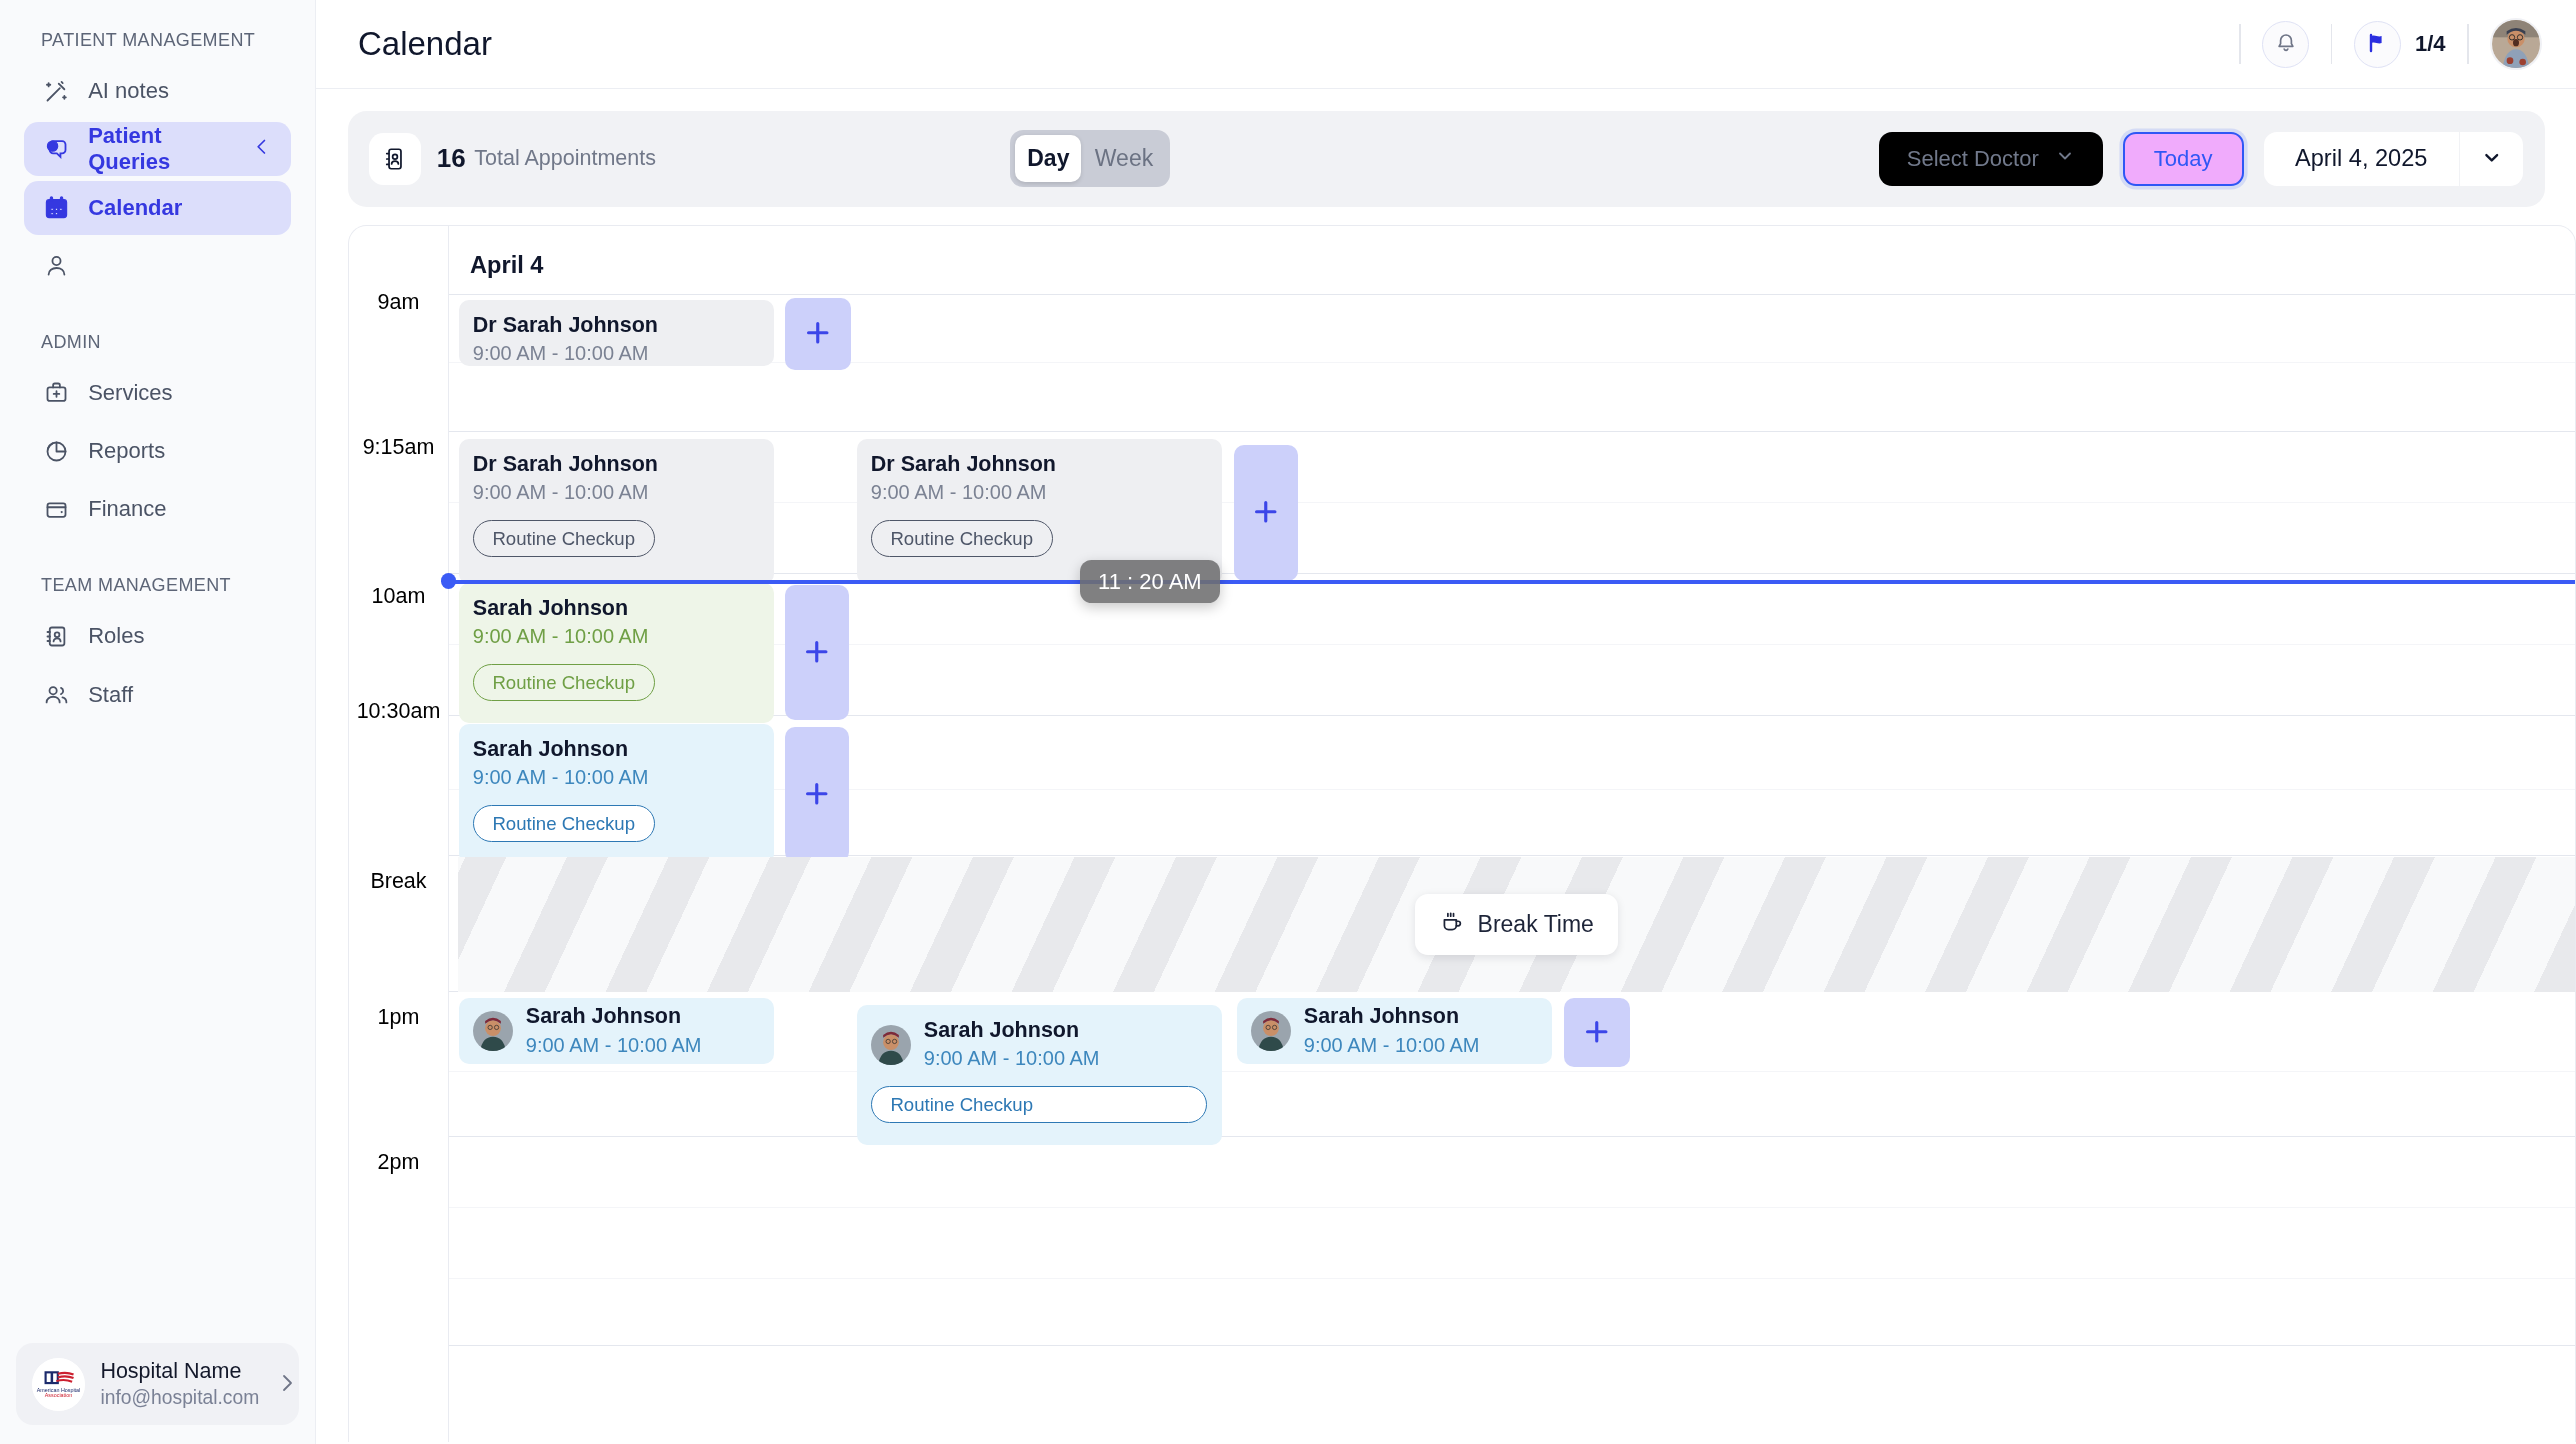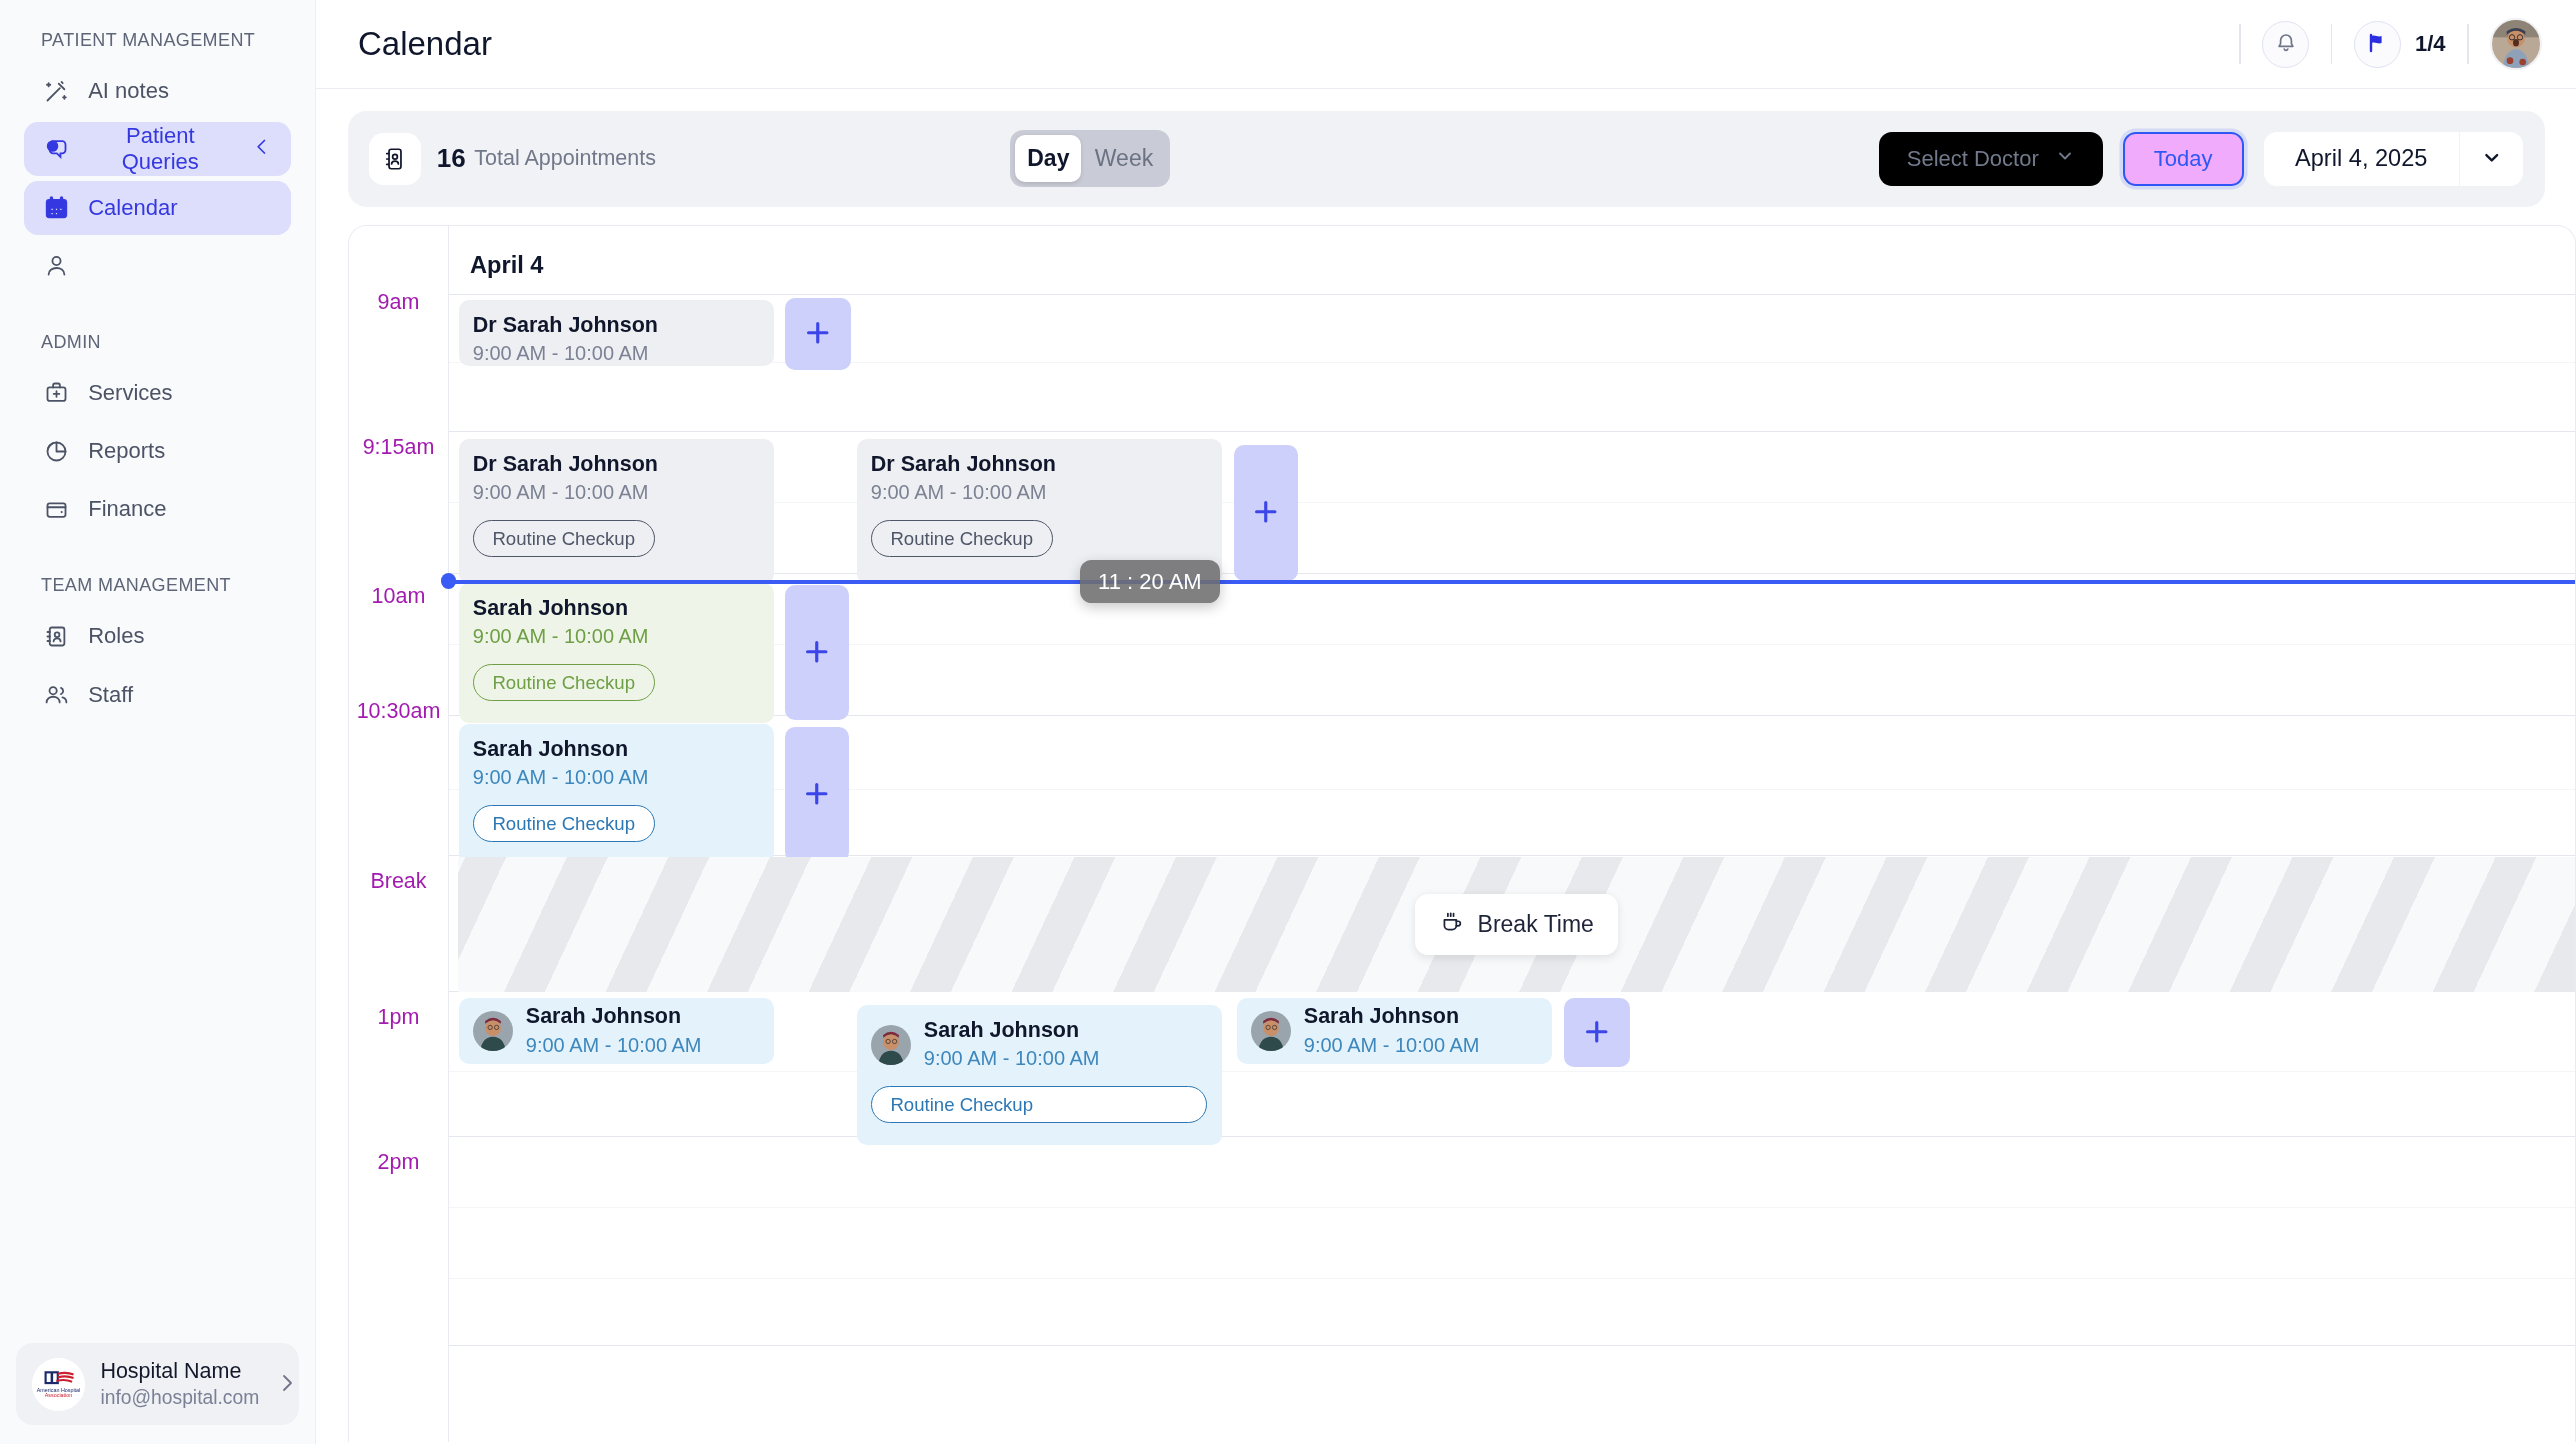--- a/index.html
+++ b/index.html
@@ -35,21 +35,21 @@
   }
   .nav-section.gap { margin-top: 39px; }
   .nav-item {
     display: flex; align-items: center; gap: 18.6px;
     height: 54px; padding: 0 18.6px; border-radius: 14.3px;
     color: #4b5365; font-size: 22px; cursor: pointer;
     margin-bottom: 4.3px;
   }
   .nav-item .ico { width: 27px; height: 27px; flex: 0 0 27px; display: flex; align-items: center; justify-content: center; }
   .nav-item .ico svg { width: 27px; height: 27px; display: block; }
-  .nav-item.active { background: #dcdefb; color: #3538e0; font-weight: 400; text-align: center; }
+  .nav-item.active { background: #dcdefb; color: #3538e0; font-weight: 700; }
   .nav-item.active .ico svg { stroke: #3538e0; }
   .nav-item .chev-left { margin-left: auto; }
   .nav-item .chev-left svg { width: 21.5px; height: 21.5px; }
 
   .hospital {
     margin: 0 15.8px 20px 15.8px; padding: 14.3px 15.8px;
     background: #f0f1f5; border-radius: 17px;
     display: flex; align-items: center; gap: 15.8px; cursor: pointer;
   }
   .hospital-logo {
@@ -147,21 +147,21 @@
   }
   .gutter { width: 100px; flex: 0 0 100px; border-right: 1.4px solid #e9ebf1; position: relative; }
   .grid-col { flex: 1 1 auto; position: relative; }
 
   .row { position: absolute; left: 0; right: 0; border-bottom: 1.4px solid #eef0f4; }
   .row.major { border-bottom: 1.4px solid #e4e7ee; }
   .slot-line { position: absolute; left: 0; right: 0; height: 0; border-bottom: 1.4px solid #f4f5f8; }
 
   .t-label {
     position: absolute; left: 0; width: 100px; text-align: center;
-    font-size: 21.5px; color: #a21caf;
+    font-size: 21.5px; color: #000000;
   }
   .day-head { position: absolute; left: 21.5px; top: 26px; font-size: 23.6px; color: #10172c; font-weight: 700; }
 
   .card {
     position: absolute; border-radius: 10px; padding: 11.5px 14.3px;
     overflow: hidden; cursor: pointer;
   }
   .card .nm { font-size: 21.5px; font-weight: 700; color: #10172c; line-height: 1.25; }
   .card .tm { font-size: 20px; line-height: 1.5; }
   .chip {

